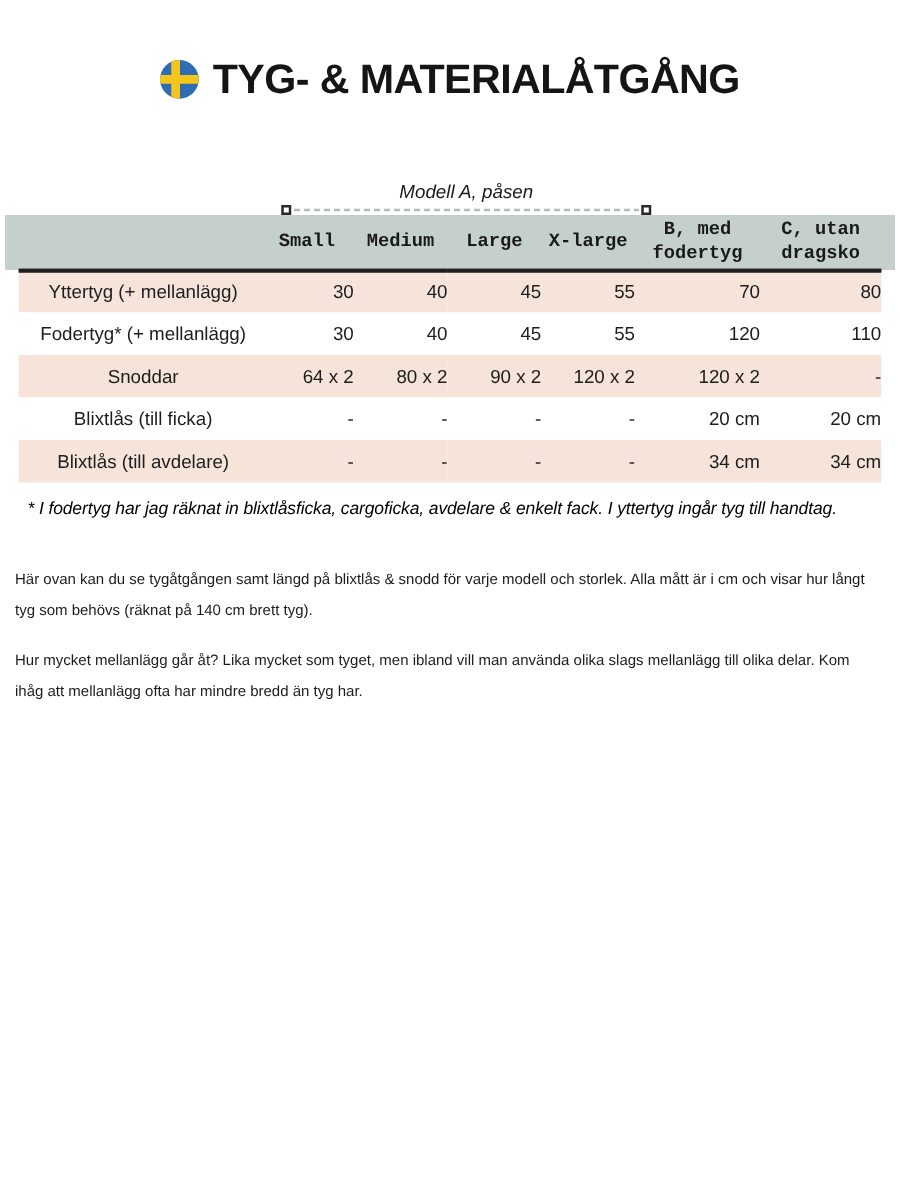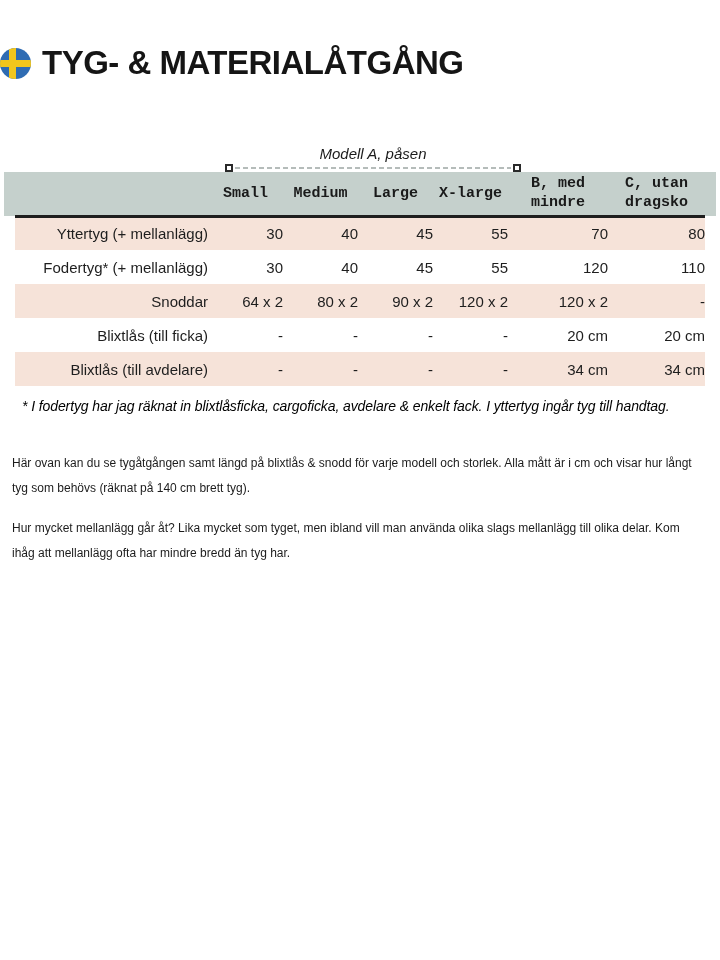--- a/index.html
+++ b/index.html
@@ -10,21 +10,21 @@
     background: #ffffff;
     font-family: "Liberation Sans", sans-serif;
     color: #1d1d1d;
     overflow: hidden;
   }
 
   
   .title-row {
     display: flex;
     align-items: center;
-    justify-content: flex-start;
+    justify-content: center;
     gap: 11px;
     margin-top: 44px;
     height: 38px;
   }
   .flag {
     width: 31px;
     height: 31px;
     border-radius: 50%;
     background: #2f6cb3;
     position: relative;
@@ -137,21 +137,21 @@
   tbody tr:nth-child(odd)  { background: #f6e3d9; }
   tbody tr:nth-child(even) { background: #ffffff; }
   tbody td {
     font-size: 15px;
     color: #1e1e1e;
     text-align: right;
     vertical-align: middle;
     padding: 0;
   }
   tbody td.row-label {
-    text-align: right;
+    text-align: center;
     padding-left: 6px;
   }
 
   
   .footnote {
     margin: 12px 20px 0 22px;
     font-style: italic;
     font-size: 14px;
     color: #000000;
     letter-spacing: -0.1px;
@@ -202,21 +202,21 @@
         <col class="c-b">
         <col class="c-c">
     </colgroup>
     <thead>
       <tr>
         <th></th>
         <th>Small</th>
         <th>Medium</th>
         <th>Large</th>
         <th>X-large</th>
-        <th>B, med mindre</th>
+        <th>B, med fodertyg</th>
         <th>C, utan dragsko</th>
       </tr>
     </thead>
     <tbody>
       <tr>
         <td class="row-label">Yttertyg (+ mellanlägg)</td>
         <td>30</td>
         <td>40</td>
         <td>45</td>
         <td>55</td>

